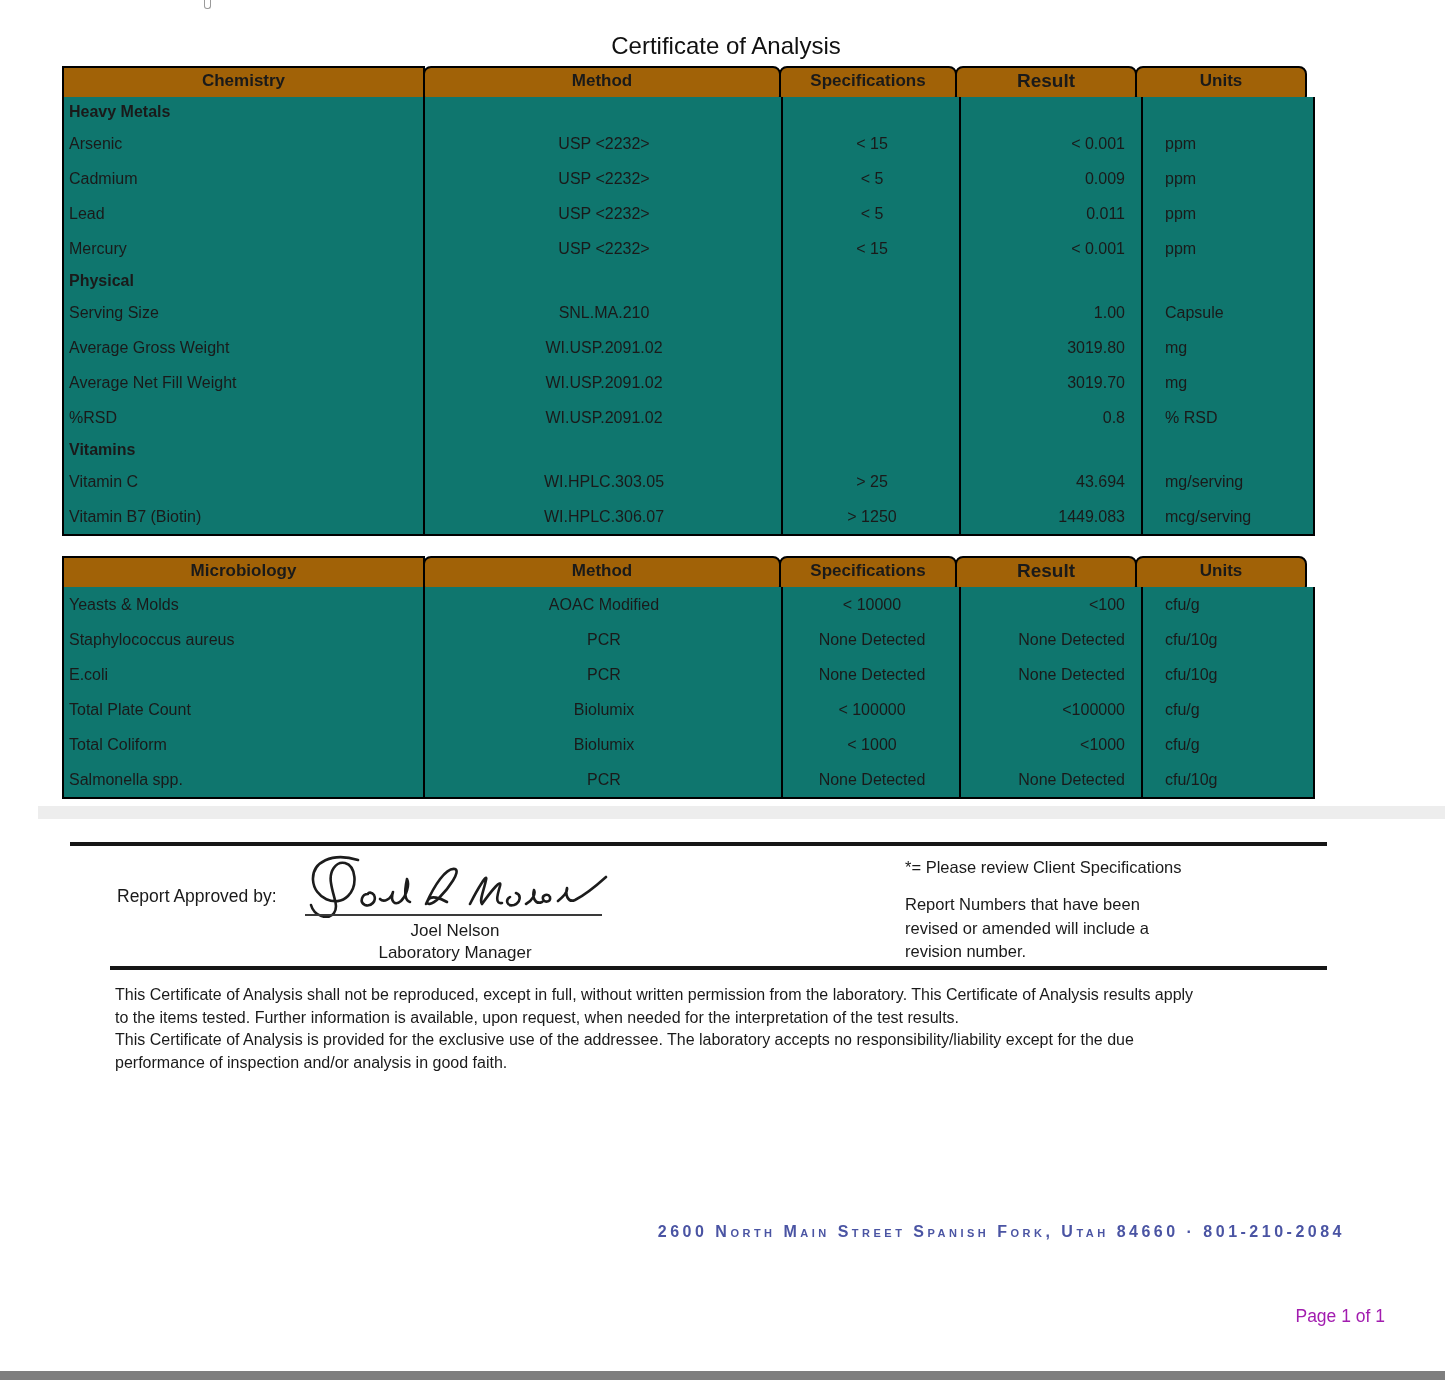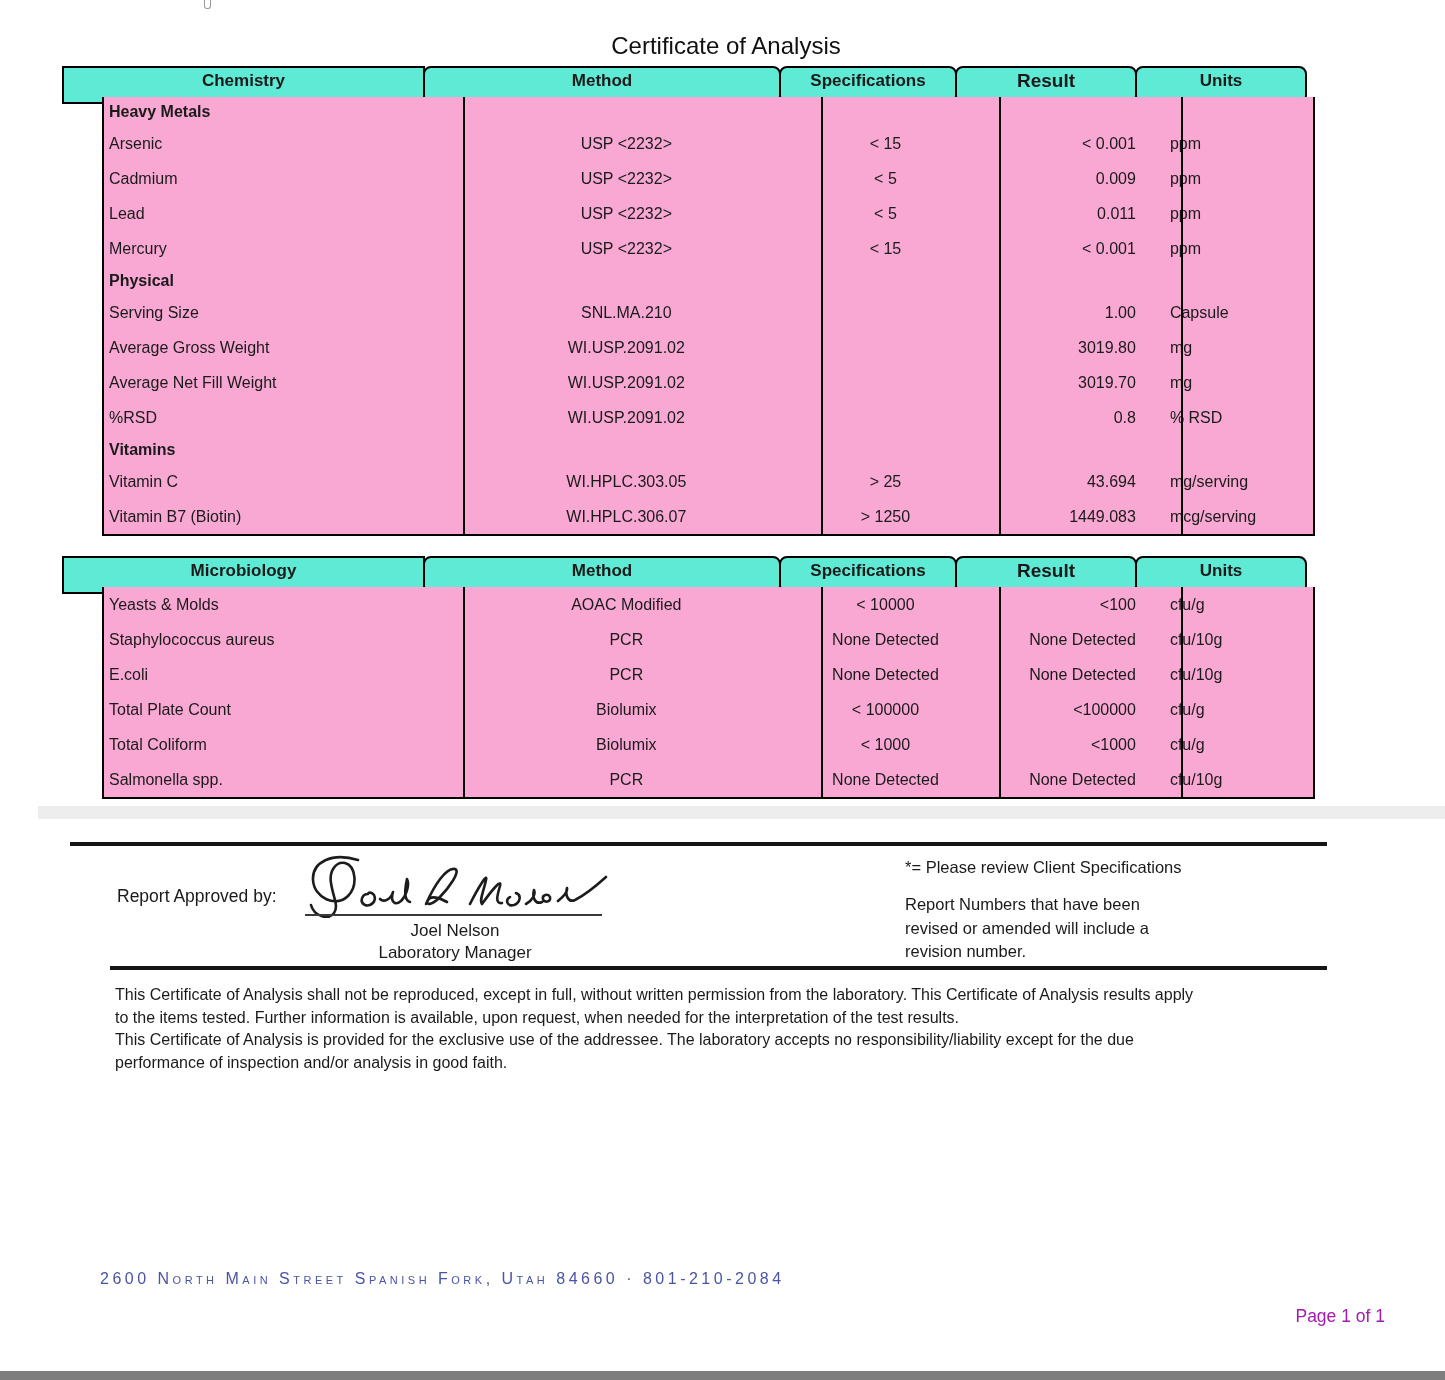--- a/index.html
+++ b/index.html
@@ -11,56 +11,56 @@
   .speck{left:204px;top:0;width:5px;height:8px;border-radius:0 0 3px 3px;border:1px solid #9a9a9a;border-top:none;}
 
   .title{left:0;top:32px;width:1452px;text-align:center;font-size:24px;font-weight:500;color:#111;}
 
   
   .tbl{left:62px;width:1253px;}
   .t1{top:66px;}
   .t2{top:556px;}
   .thead{display:flex;height:29px;box-sizing:border-box;}
   .hcell{box-sizing:border-box;border:2px solid #000;height:38px;line-height:25px;
-         text-align:center;font-weight:bold;font-size:17px;background:#5eead4;}
+         text-align:center;font-weight:bold;font-size:17px;background:#a16207;}
   .hcell + .hcell{margin-left:-2px;border-radius:8px;}
   .hc-result{font-size:19px;}
   .w1{width:363px;} .w2{width:358px;} .w3{width:178px;} .w4{width:182px;} .w5{width:172px;}
 
-  .tbody{position:relative;box-sizing:border-box;border:2px solid #000;border-top:none;margin-top:2px;background:#f9a8d4;margin-left:40px;}
+  .tbody{position:relative;box-sizing:border-box;border:2px solid #000;border-top:none;margin-top:2px;background:#0f766e;}
   .vline{position:absolute;top:0;bottom:0;width:2px;background:#000;}
   .v1{left:359px;} .v2{left:717px;} .v3{left:895px;} .v4{left:1077px;}
   .trow{display:flex;height:35px;line-height:35px;font-size:16px;}
   .trow.cat{height:29px;line-height:29px;font-weight:bold;}
   .cell{box-sizing:border-box;overflow:hidden;white-space:nowrap;}
   .c-name{width:361px;padding-left:5px;text-align:left;}
   .c-method{width:358px;text-align:center;}
   .c-spec{width:178px;text-align:center;}
-  .c-result{width:182px;text-align:right;padding-right:12px;}
+  .c-result{width:182px;text-align:right;padding-right:18px;}
   .c-units{width:170px;text-align:left;padding-left:22px;}
 
   .grayband{left:38px;top:806px;width:1407px;height:13px;background:#ededed;}
 
   .rule1{left:70px;top:842px;width:1257px;height:4px;background:#161616;}
   .rule2{left:110px;top:966px;width:1217px;height:4px;background:#161616;}
 
   
   .approve-label{left:117px;top:886px;font-size:17.5px;}
   .sig-svg{left:298px;top:852px;}
   .sig-line{left:305px;top:914px;width:297px;height:2px;background:#3a3a3a;}
   .sig-name{left:330px;top:921px;width:250px;text-align:center;font-size:17px;}
   .sig-title{left:330px;top:943px;width:250px;text-align:center;font-size:17px;}
 
   .note-star{left:905px;top:858px;font-size:16.5px;}
   .note-rev{left:905px;top:893px;width:275px;font-size:16.5px;line-height:23.5px;}
 
   .disclaimer{left:115px;top:984px;width:1195px;font-size:16px;line-height:22.5px;}
 
-  .address{left:100px;top:1270px;width:1245px;text-align:left;color:#4a54a3;
-           font-size:16px;font-weight:400;letter-spacing:3.5px;font-variant:small-caps;}
+  .address{left:100px;top:1223px;width:1245px;text-align:right;color:#4a54a3;
+           font-size:16px;font-weight:700;letter-spacing:3.5px;font-variant:small-caps;}
   .pagenum{left:1085px;top:1306px;width:300px;text-align:right;font-size:17.5px;color:#a21caf;}
 
   .bottombar{left:0;top:1371px;width:1445px;height:9px;background:#7e7e7e;}
 </style>
 </head>
 <body>
 
 <div class="page">
 
   <div class="abs speck"></div>

